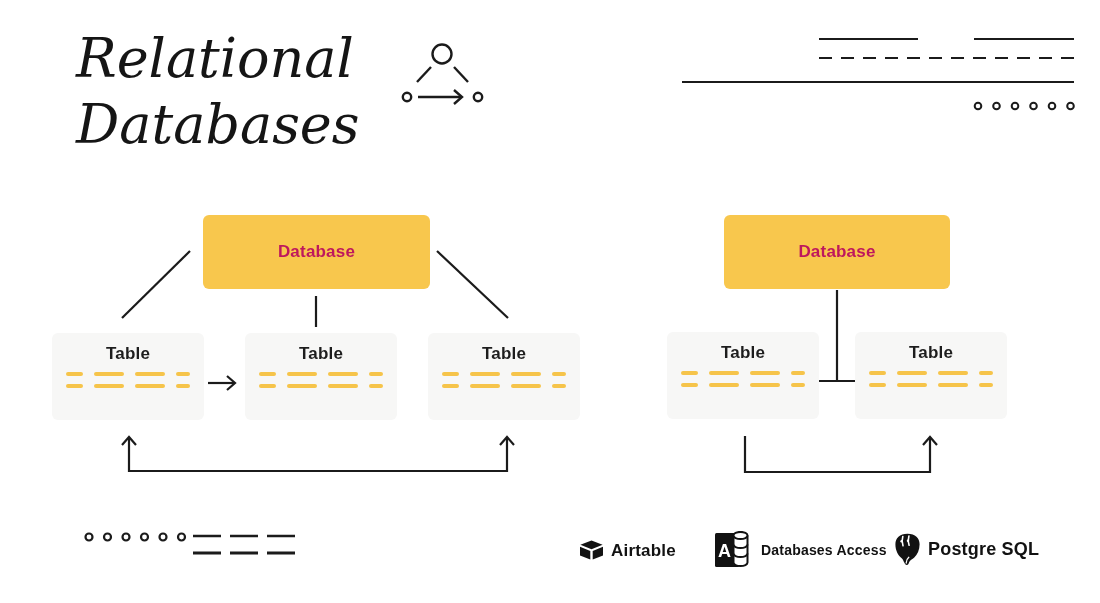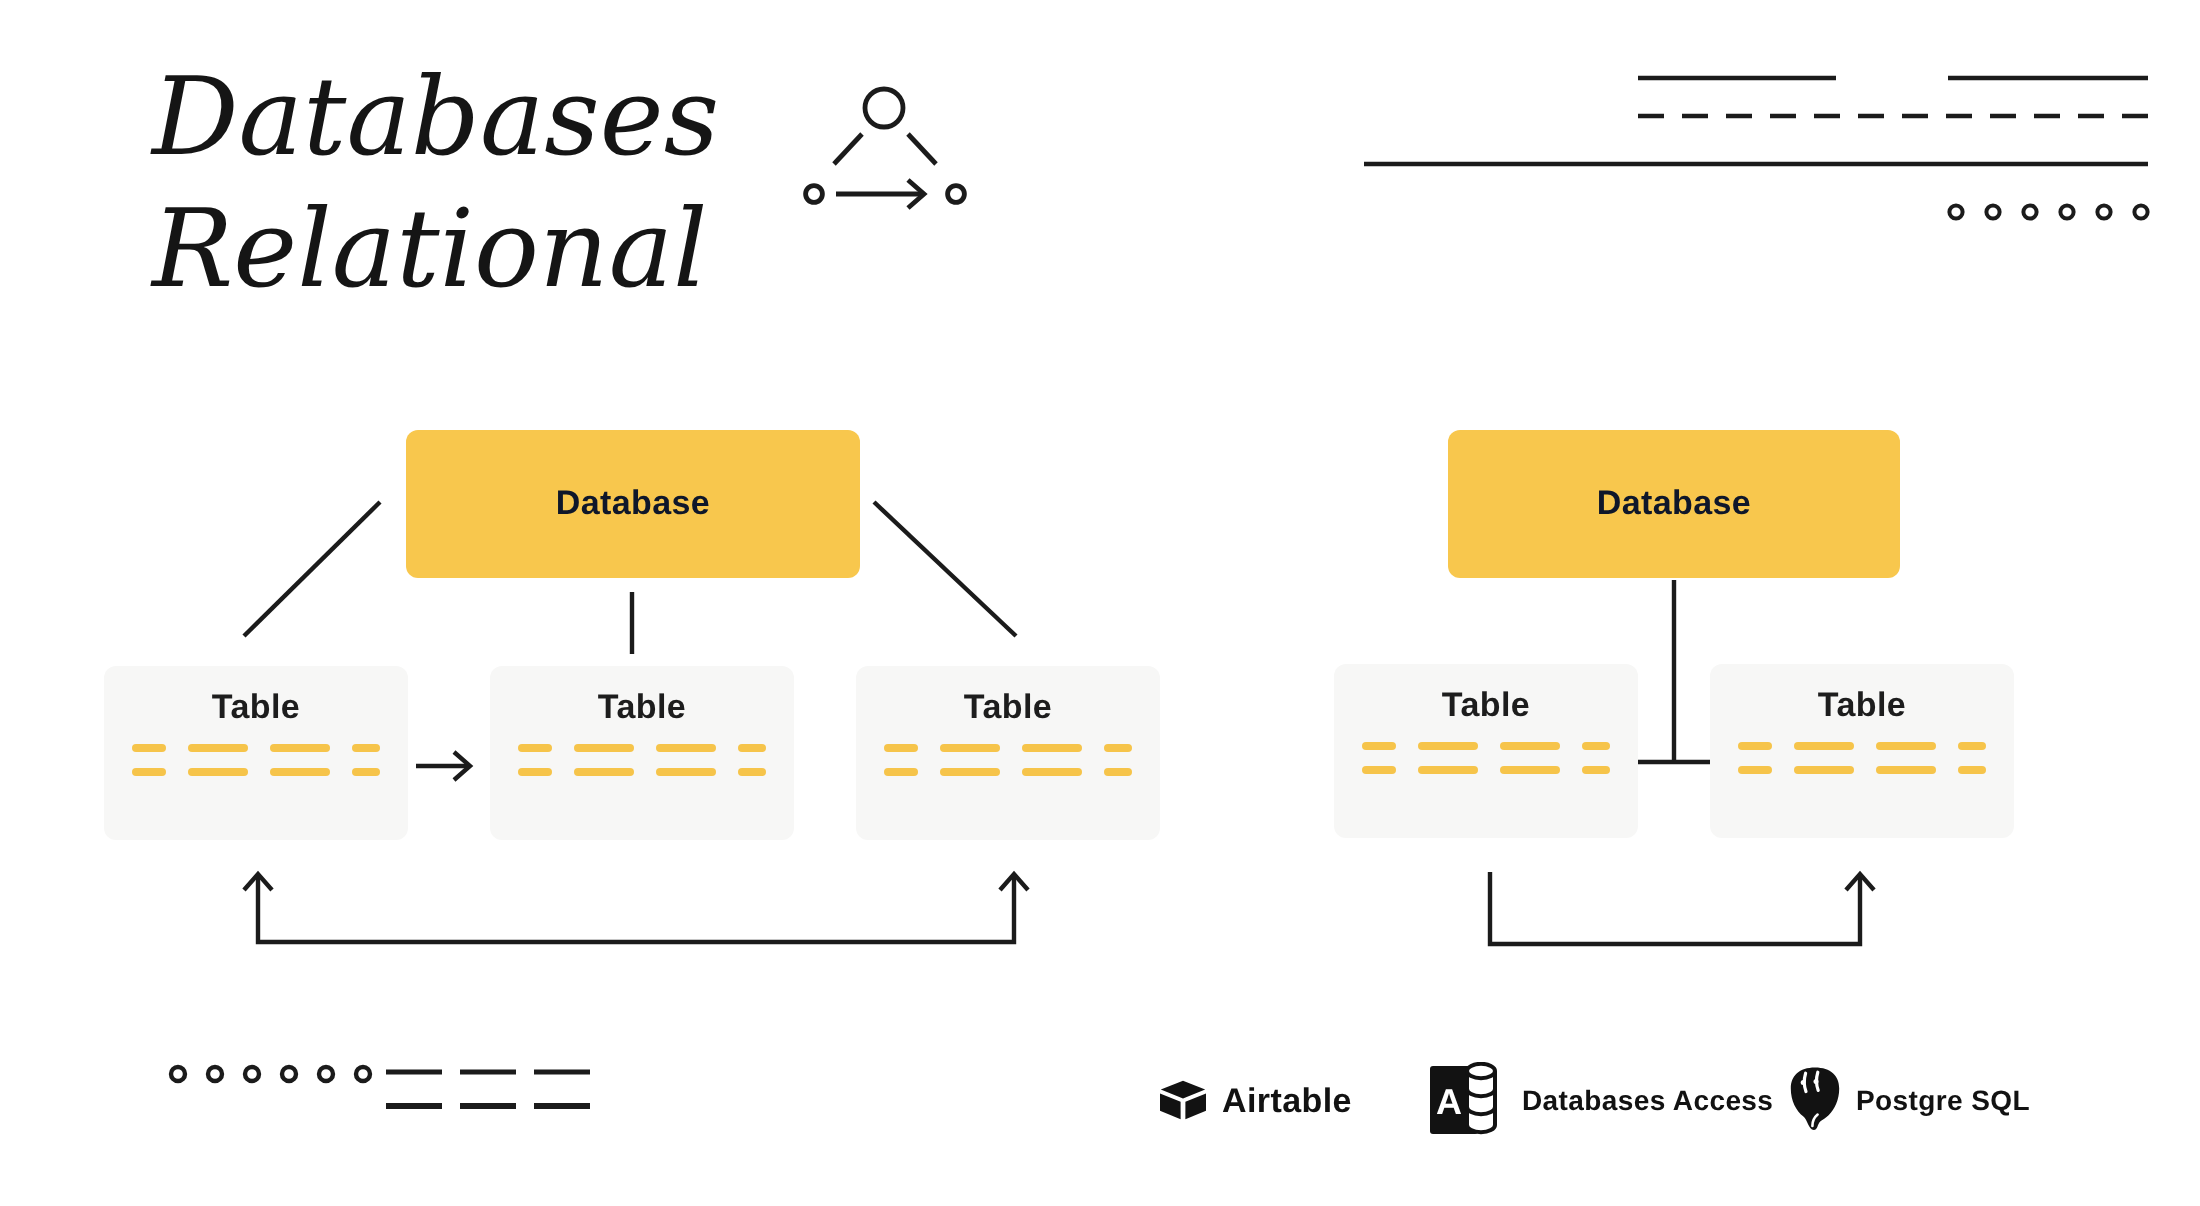--- a/index.html
+++ b/index.html
@@ -33,21 +33,21 @@
 
   
   .connectors{position:absolute;left:0;top:0;}
 
   
   .db-box{
     position:absolute;
     background:#F8C74D;
     border-radius:6px;
     display:flex;align-items:center;justify-content:center;
-    font-size:17px;font-weight:700;color:#0f172a;
+    font-size:17px;font-weight:700;color:#be185d;
     letter-spacing:.2px;
   }
   .db-left{left:203px;top:215px;width:227px;height:74px;}
   .db-right{left:724px;top:215px;width:226px;height:74px;}
 
   
   .table-box{
     position:absolute;
     width:152px;height:87px;
     background:#F7F7F6;
@@ -73,30 +73,30 @@
 
   
   .logos{position:absolute;left:0;top:0;}
   .logo{
     position:absolute;display:flex;align-items:center;
     color:#121212;font-weight:700;
   }
   .logo .lname{white-space:nowrap;letter-spacing:.2px;}
   .logo-airtable{left:579px;top:540px;gap:7px;font-size:17px;}
   .logo-access{left:715px;top:531px;gap:7px;font-size:14px;}
-  .logo-postgres{left:893px;top:533px;gap:6px;font-size:14px;justify-content:center;}
+  .logo-postgres{left:893px;top:533px;gap:6px;font-size:18px;justify-content:center;}
 </style>
 </head>
 <body>
 
 <div class="canvas">
 
   <div class="title">
+    <div>Relational</div>
     <div>Databases</div>
-    <div>Relational</div>
   </div>
 
   <svg class="relation-icon" width="105" height="68" viewBox="0 0 105 68">
     <g stroke="#1b1b1b" stroke-width="2.4" fill="none">
       <circle cx="48" cy="14" r="9.5"></circle>
       <circle cx="13" cy="57" r="4.2"></circle>
       <circle cx="84" cy="57" r="4.2"></circle>
       <path d="M23,42 L37,27"></path>
       <path d="M60,27 L74,42"></path>
       <path d="M24,57 L67,57"></path>

